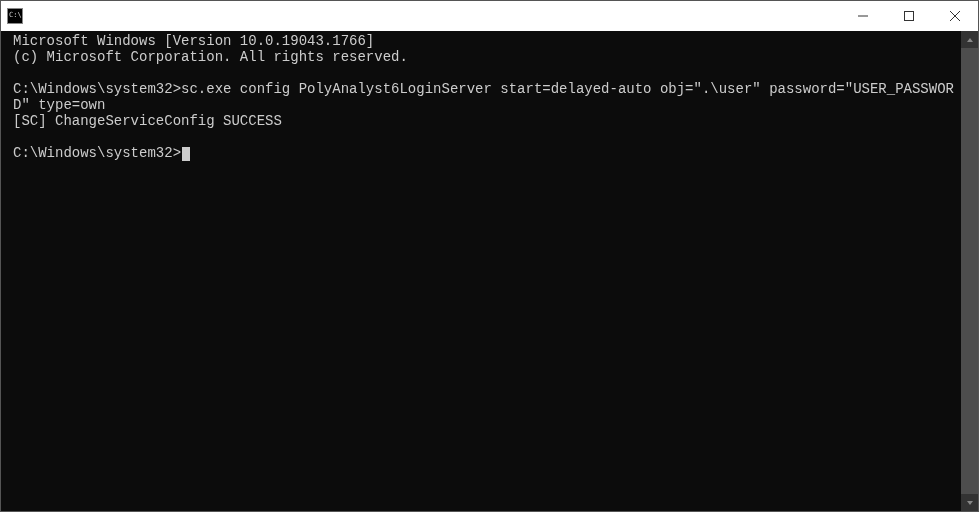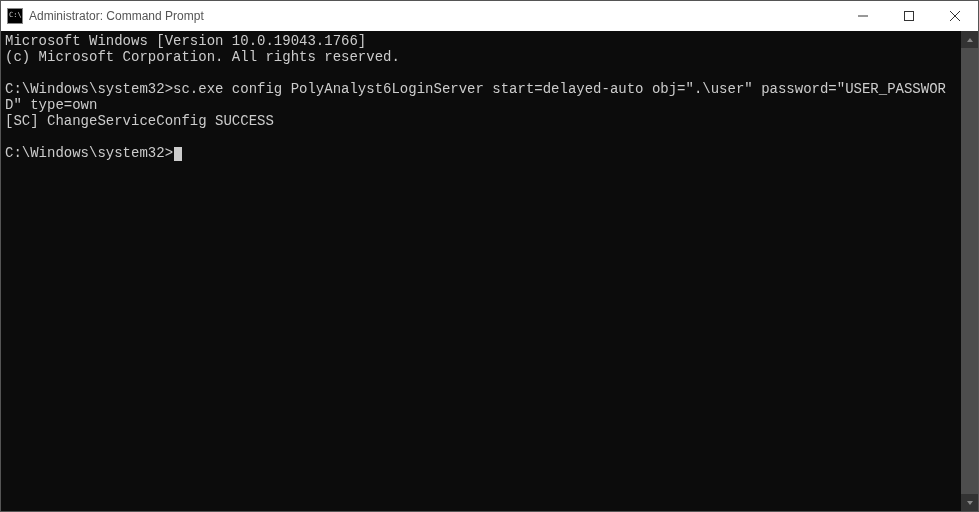--- a/index.html
+++ b/index.html
@@ -51,20 +51,21 @@
     display: flex;
     align-items: center;
     justify-content: center;
     color: #333;
     font-size: 10px;
   }
   .console-area {
     flex: 1;
     display: flex;
     background: #0c0c0c;
+    padding-left: 8px;
   }
   .console {
     flex: 1;
     padding: 2px 4px;
     font-family: Consolas, "Courier New", monospace;
     font-size: 14px;
     line-height: 16px;
     color: #cccccc;
     white-space: pre-wrap;
     word-break: break-all;
@@ -115,21 +116,20 @@
 
 <div class="window">
   <div class="titlebar">
     <span class="app-icon">
       <svg width="16" height="16" viewBox="0 0 16 16">
         <rect x="0" y="0" width="16" height="16" fill="#000"></rect>
         <rect x="0.5" y="0.5" width="15" height="15" fill="none" stroke="#888" stroke-width="1"></rect>
         <text x="2" y="9" font-family="Consolas,monospace" font-size="7" fill="#ccc">C:\</text>
       </svg>
     </span>
-    <span class="title-text">Administrator: Command Prompt</span>
     <span class="spacer"></span>
     <div class="win-controls">
       <div class="win-btn">
         <svg width="10" height="10" viewBox="0 0 10 10">
             <line x1="0" y1="5" x2="10" y2="5" stroke="#333" stroke-width="1"></line>
           </svg>
       </div>
       <div class="win-btn">
         <svg width="10" height="10" viewBox="0 0 10 10">
             <rect x="0.5" y="0.5" width="9" height="9" fill="none" stroke="#333" stroke-width="1"></rect>

